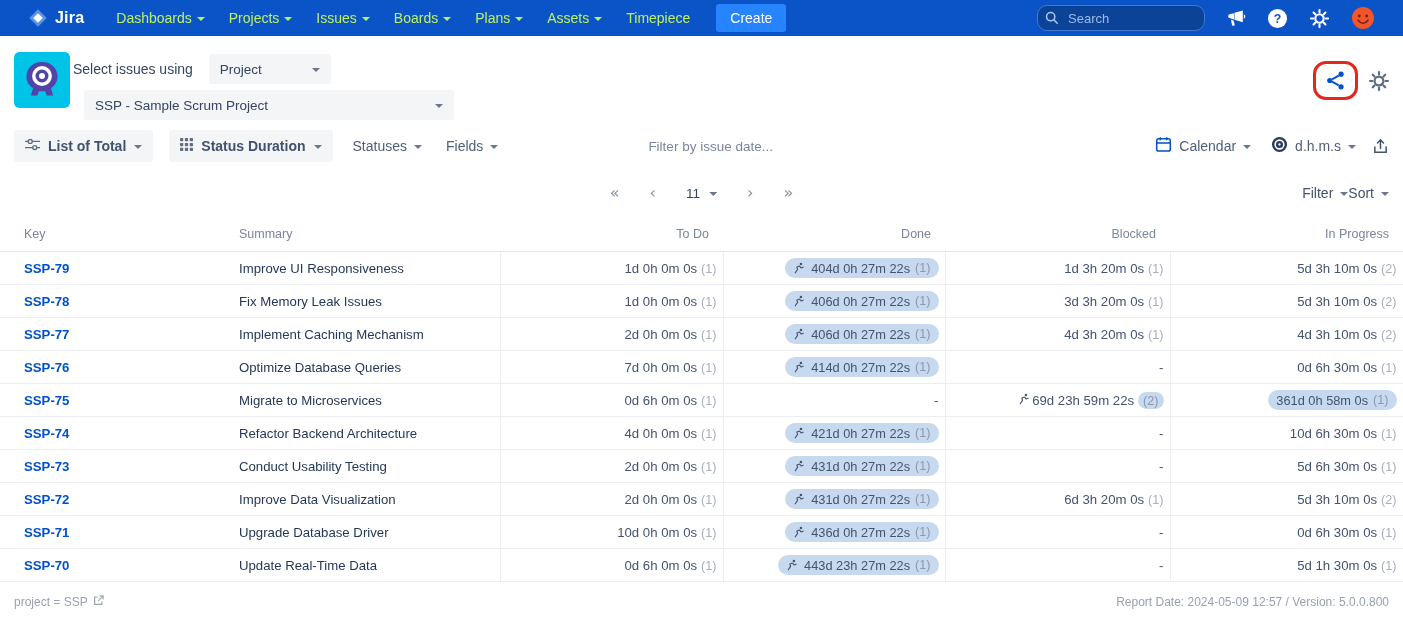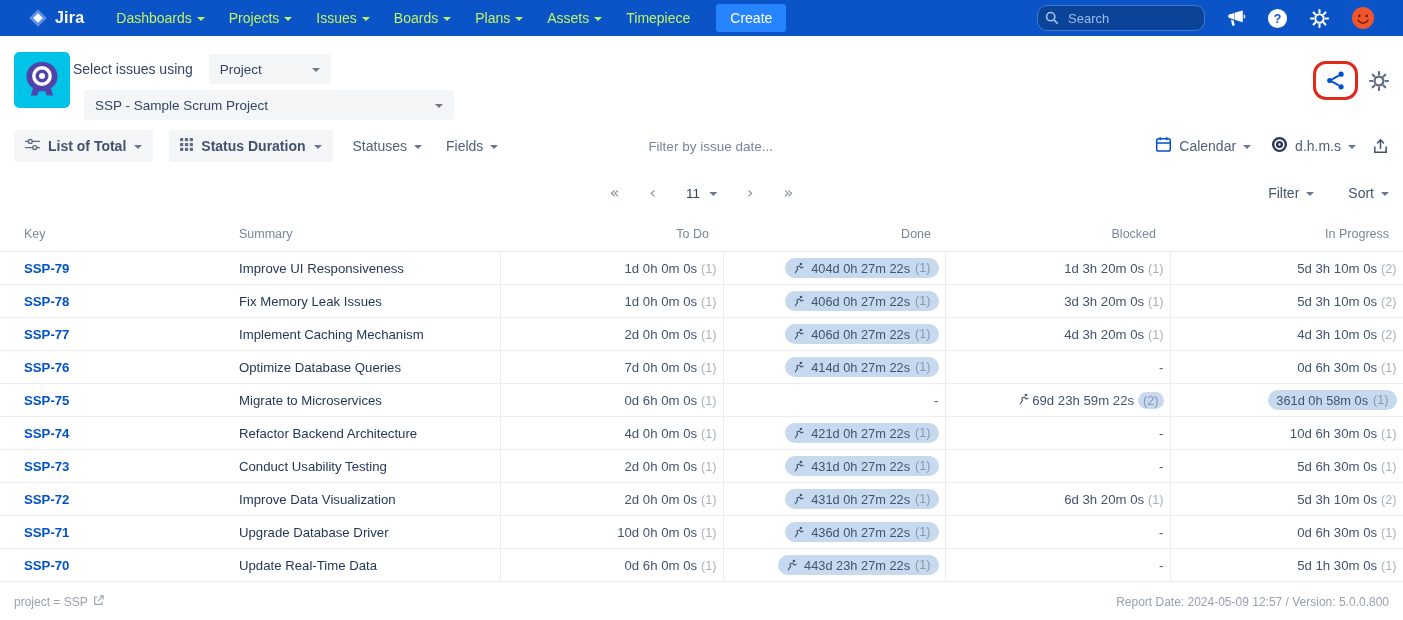--- a/index.html
+++ b/index.html
@@ -53,21 +53,21 @@
   .issues-label{font-size:13.5px;color:#344563}
   .chart-btn{background:#D6E5F6;border:none;border-radius:3px;width:32px;height:27px;display:flex;
     align-items:center;justify-content:center;cursor:pointer;margin-left:4px;line-height:0}
   .pager-center{position:absolute;left:50%;top:50%;transform:translate(-50%,-50%);display:flex;
     align-items:center;gap:30px}
   .page-arrow{background:none;border:none;font-size:16px;color:#8993A4;cursor:pointer;line-height:1;
     font-family:"DejaVu Sans",sans-serif}
   .page-size{display:flex;align-items:center;gap:9px;font-size:13.5px;color:#344563;cursor:pointer;
     background:none;border:none}
   .page-size .caret{color:#6B778C}
-  .pager-right{margin-left:auto;display:flex;align-items:flex-end;gap:34px}
+  .pager-right{margin-left:auto;display:flex;align-items:flex-end;}
   .pr-dd{display:flex;align-items:center;gap:7px;font-size:14px;color:#44546F;cursor:pointer;
     background:none;border:none}
   .pr-dd .caret{color:#6B778C}
 
   
   table{width:1403px;border-collapse:collapse;table-layout:fixed}
   thead th{font-size:12.5px;font-weight:400;color:#7A869A;padding:9px 6px 10px;border-bottom:1px solid #E4E6EA}
   th.l{text-align:left}
   th.r{text-align:right;padding-right:14px}
   th.th-key{padding-left:24px}

